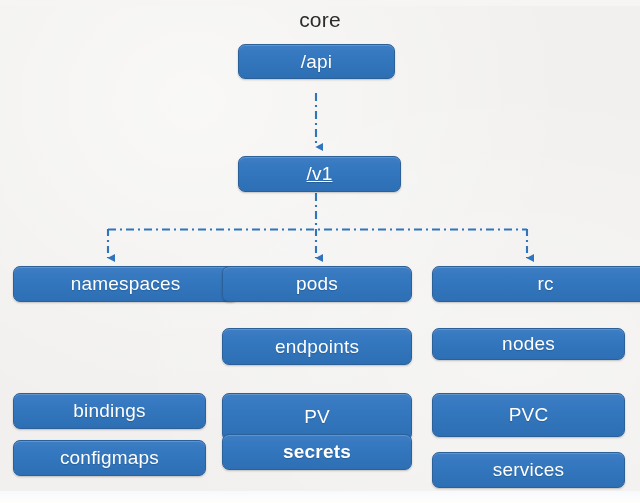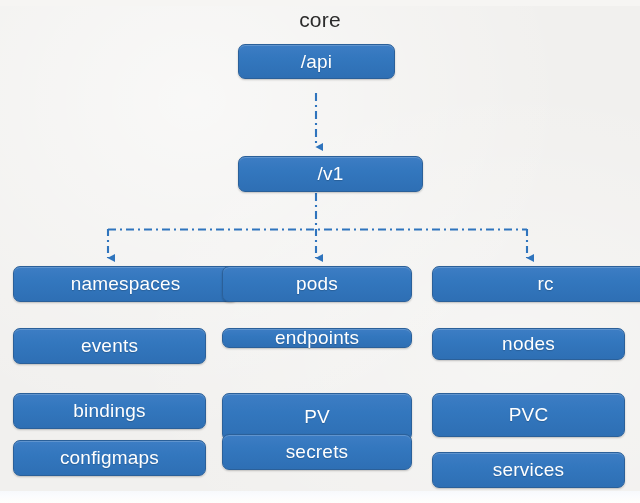--- a/index.html
+++ b/index.html
@@ -97,31 +97,30 @@
 
     <line x1="108" y1="229" x2="108" y2="258" stroke="#2f74bd" stroke-width="2.1" stroke-dasharray="7 4 2 4" marker-end="url(#arrowhead)"></line>
 
     <line x1="316" y1="229" x2="316" y2="258" stroke="#2f74bd" stroke-width="2.1" stroke-dasharray="7 4 2 4" marker-end="url(#arrowhead)"></line>
 
     <line x1="527" y1="229" x2="527" y2="258" stroke="#2f74bd" stroke-width="2.1" stroke-dasharray="7 4 2 4" marker-end="url(#arrowhead)"></line>
   </svg>
 
   <div class="node" style="left:238px; top:44px; width:157px; height:35px;">/api</div>
 
-  <div class="node" style="left:238px; top:156px; width:185px; height:36px;">/v1</div>
+  <div class="node" style="left:238px; top:156px; width:163px; height:36px;text-decoration:underline;">/v1</div>
 
   <div class="node" style="left:13px; top:266px; width:225px; height:36px;">namespaces</div>
-  <div class="node" style="left:13px; top:328px; width:193px; height:36px;">events</div>
   <div class="node" style="left:13px; top:393px; width:193px; height:36px;">bindings</div>
   <div class="node" style="left:13px; top:440px; width:193px; height:36px;">configmaps</div>
 
   <div class="node" style="left:222px; top:266px; width:190px; height:36px;">pods</div>
-  <div class="node" style="left:222px; top:328px; width:190px; height:20px;">endpoints</div>
+  <div class="node" style="left:222px; top:328px; width:190px; height:37px;">endpoints</div>
   <div class="node" style="left:222px; top:393px; width:190px; height:48px;">PV</div>
-  <div class="node" style="left:222px; top:434px; width:190px; height:36px;">secrets</div>
+  <div class="node" style="left:222px; top:434px; width:190px; height:36px;font-weight:bold;">secrets</div>
 
   <div class="node" style="left:432px; top:266px; width:227px; height:36px;">rc</div>
   <div class="node" style="left:432px; top:328px; width:193px; height:32px;">nodes</div>
   <div class="node" style="left:432px; top:393px; width:193px; height:44px;">PVC</div>
   <div class="node" style="left:432px; top:452px; width:193px; height:36px;">services</div>
 
   <div id="bottom-strip"></div>
 </div>
 
 </body></html>

